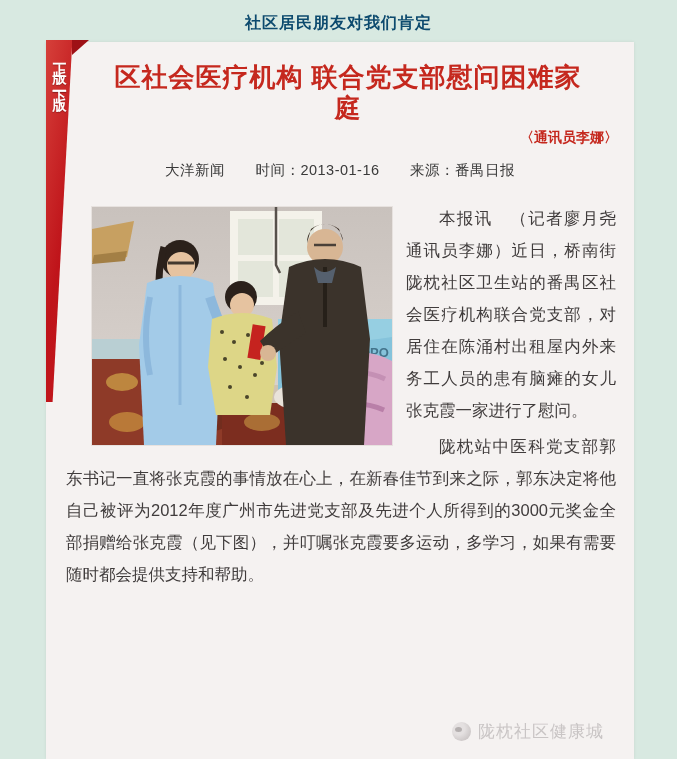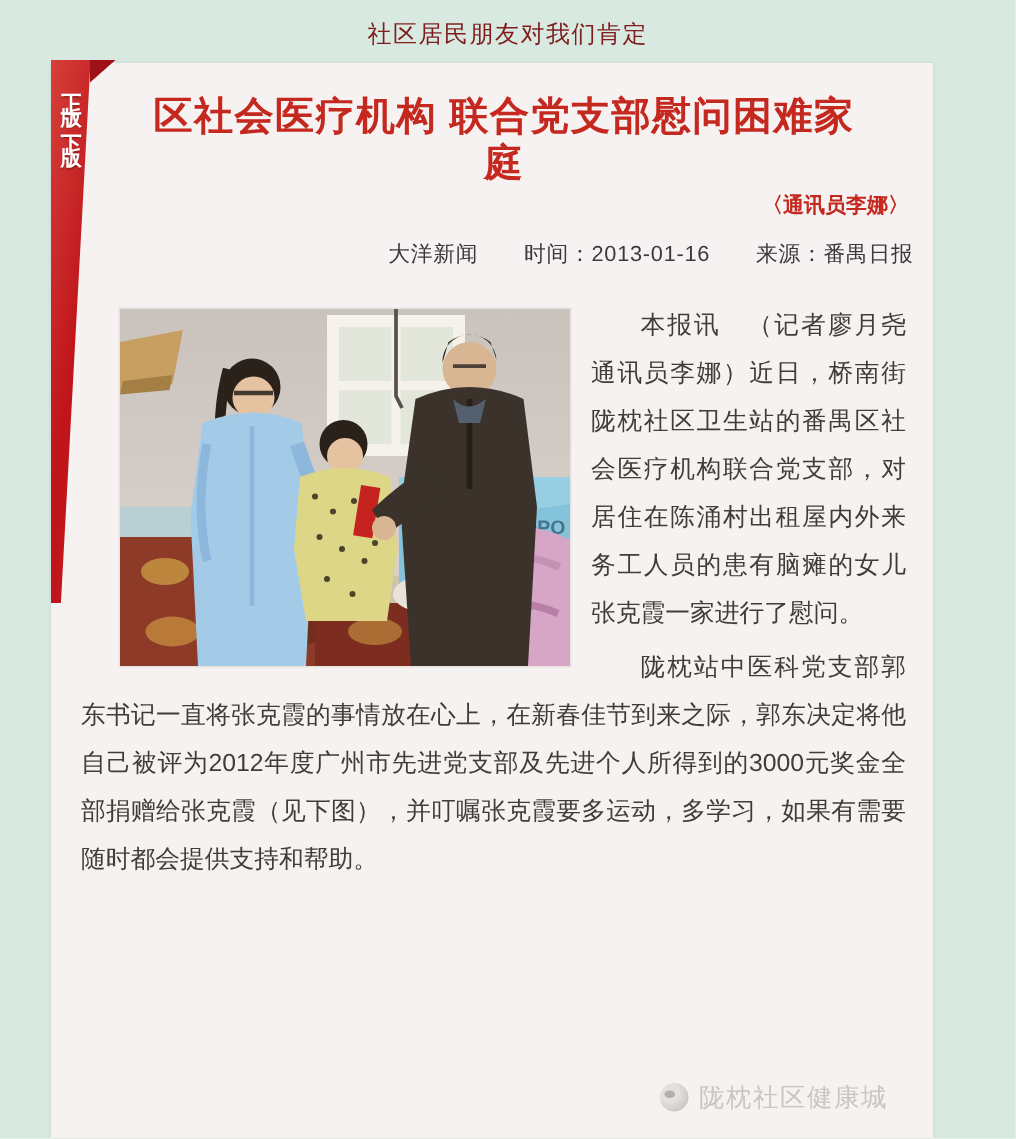--- a/index.html
+++ b/index.html
@@ -7,27 +7,27 @@
   body {
     background:#d8e9e1;
     font-family:"Liberation Sans","DejaVu Sans",sans-serif;
     position:relative;
     overflow:hidden;
   }
   .top-heading {
     text-align:center;
     padding-top:13px;
     font-size:16px;
-    font-weight:normal;
-    color:#7f1d1d;
+    font-weight:bold;
+    color:#0c4a6e;
     letter-spacing:1px;
   }
   .content {
     position:absolute;
-    left:34px; top:42px;
+    left:46px; top:42px;
     width:588px; height:717px;
     background:#f5f2f1;
     box-shadow:0 0 3px rgba(0,0,0,0.08);
   }
   
   .ribbon {
     position:absolute;
     left:0; top:-2px;
     width:30px; height:362px;
     z-index:3;
@@ -71,21 +71,21 @@
     line-height:1.2;
   }
   .view-comments-row { text-align:right; padding:4px 16px 0 0; }
   .view-comments {
     font-size:14px;
     font-weight:bold;
     color:#c5281e;
     text-decoration:none;
   }
   .meta {
-    text-align:right;
+    text-align:center;
     margin-top:14px;
     font-size:14.5px;
     color:#3a3a3a;
     letter-spacing:0.5px;
   }
   .meta span { margin:0 13px; }
   .article {
     padding:22px 18px 0 20px;
     overflow:hidden;
   }

